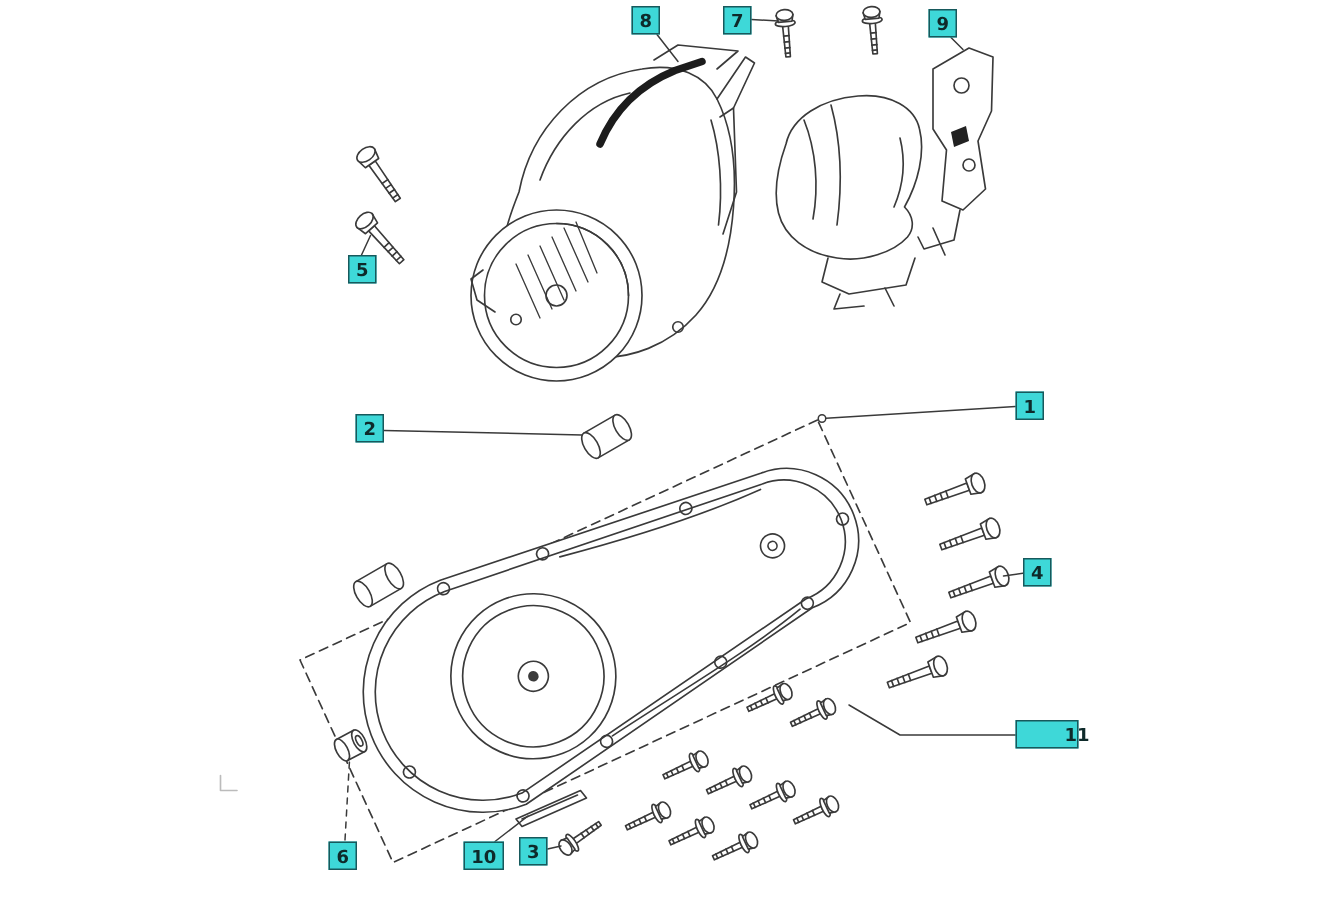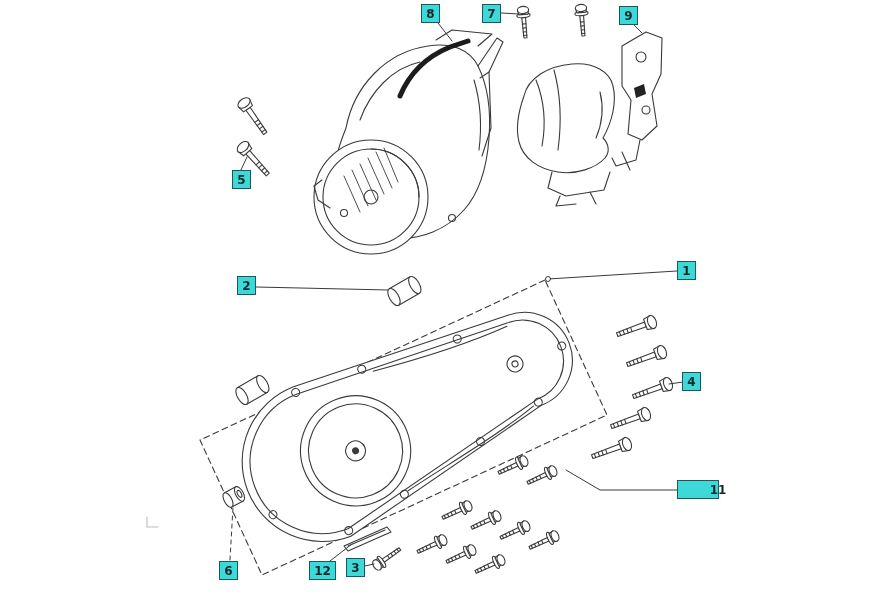--- a/index.html
+++ b/index.html
@@ -171,16 +171,16 @@
 
   <div class="callout" style="left:677px;top:261px;">1</div>
   <div class="callout" style="left:237px;top:276px;">2</div>
   <div class="callout" style="left:346px;top:558px;">3</div>
   <div class="callout" style="left:682px;top:372px;">4</div>
   <div class="callout" style="left:232px;top:170px;">5</div>
   <div class="callout" style="left:219px;top:561px;">6</div>
   <div class="callout" style="left:482px;top:4px;">7</div>
   <div class="callout" style="left:421px;top:4px;">8</div>
   <div class="callout" style="left:619px;top:6px;">9</div>
-  <div class="callout wide" style="left:309px;top:561px;">12</div>
+  <div class="callout wide" style="left:309px;top:561px;">10</div>
   <div class="callout wide" style="left:677px;top:480px;padding-left:40px;">11</div>
 
 </div>
 
 </body></html>

